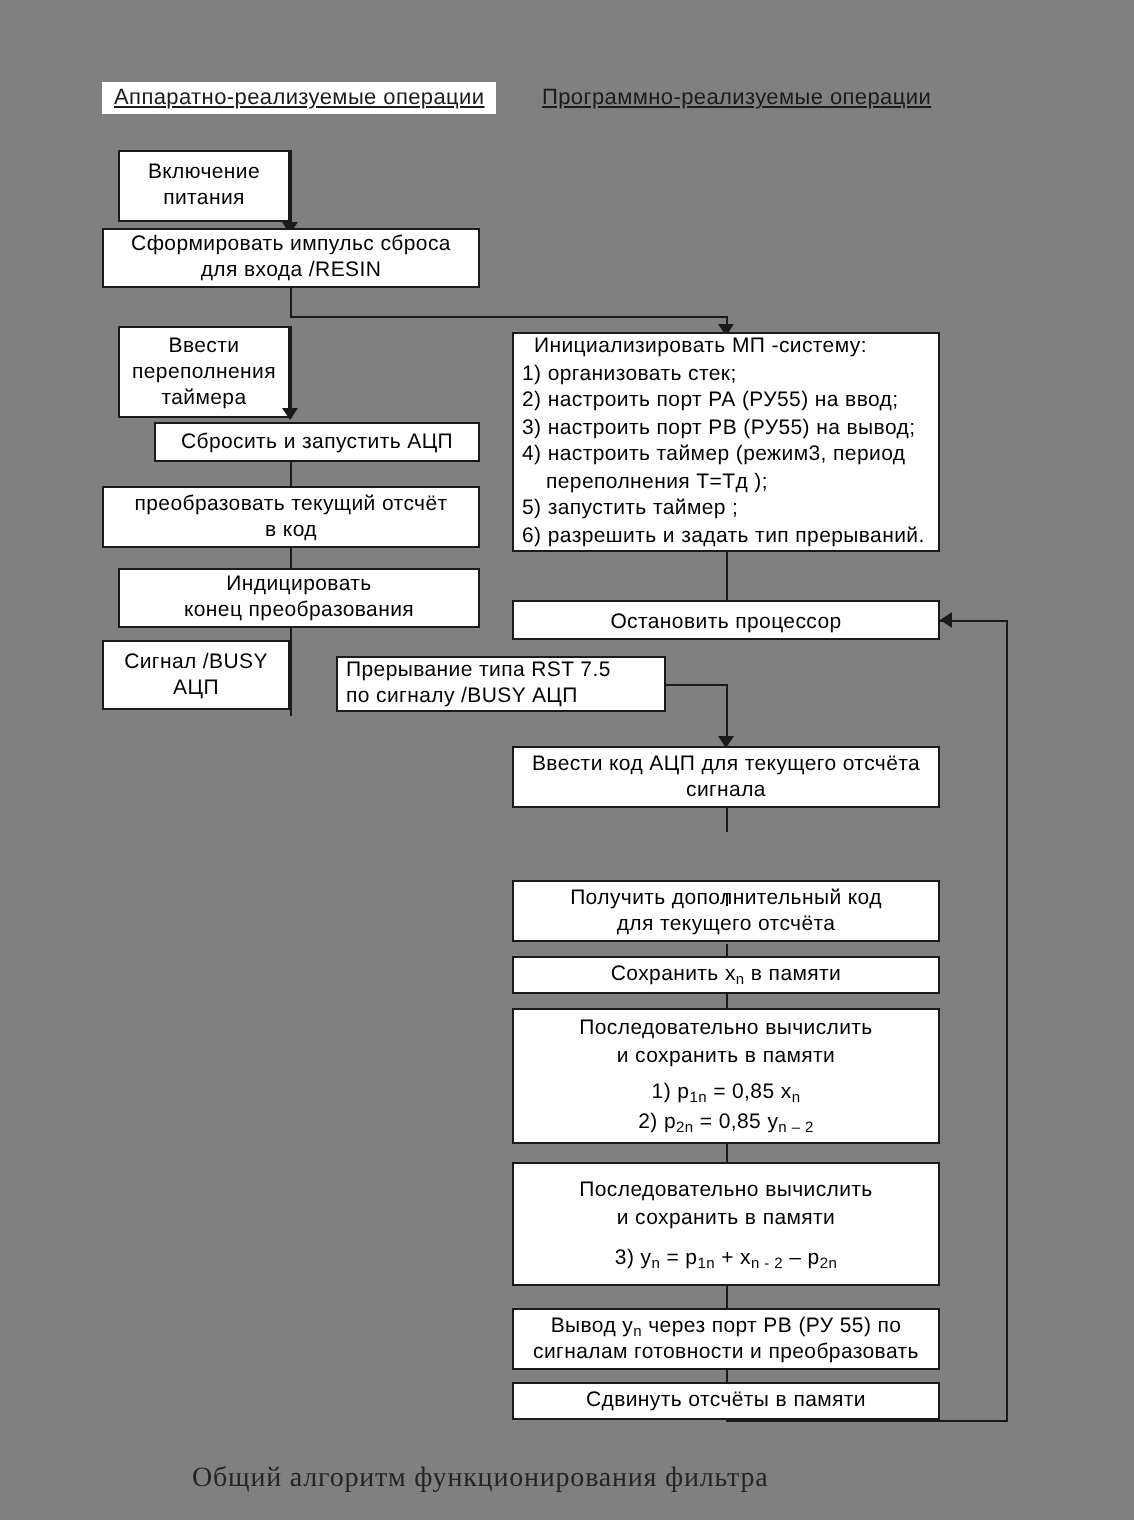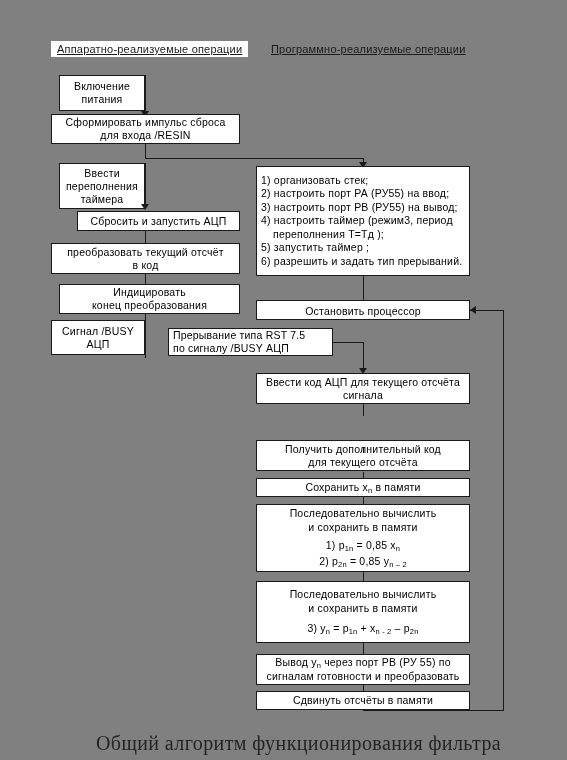--- a/index.html
+++ b/index.html
@@ -66,21 +66,21 @@
     position:absolute;width:0;height:0;
     border-top:4px solid transparent;
     border-bottom:4px solid transparent;
     border-right:6px solid #1a1a1a;
   }
 
   
   .caption{
     position:absolute;
     font-family:"Liberation Serif", serif;
-    font-size:20px;
+    font-size:14px;
     color:#242424;
     white-space:nowrap;
     letter-spacing:.4px;
   }
 
   sub{font-size:7.5px;vertical-align:baseline;position:relative;bottom:-2px;}
   .ind{padding-left:12px;}
 </style>
 </head>
 <body>
@@ -141,20 +141,21 @@
 
   <div class="box left" style="left:168px;top:328px;width:165px;height:28px;padding-left:4px;">
     <span class="ln">Прерывание  типа  RST 7.5</span>
     <span class="ln">по сигналу /BUSY АЦП</span>
   </div>
   <div class="hline" style="left:333px;top:342px;width:30px;"></div>
   <div class="vline" style="left:363px;top:342px;height:30px;"></div>
   <div class="arrow-d" style="left:359px;top:368px;"></div>
 
   <div class="box left" style="left:256px;top:166px;width:214px;height:110px;padding:3px 4px;line-height:13.5px;">
+    <span class="ln" style="padding-left:6px;">Инициализировать МП -систему:</span>
     <span class="ln">1) организовать  стек;</span>
     <span class="ln">2) настроить порт РА (РУ55) на ввод;</span>
     <span class="ln">3) настроить порт РВ (РУ55) на вывод;</span>
     <span class="ln">4) настроить таймер  (режим3, период</span>
     <span class="ln ind">переполнения  Т=Тд );</span>
     <span class="ln">5) запустить таймер ;</span>
     <span class="ln">6) разрешить и задать тип прерываний.</span>
   </div>
   <div class="vline" style="left:363px;top:276px;height:24px;"></div>
 

